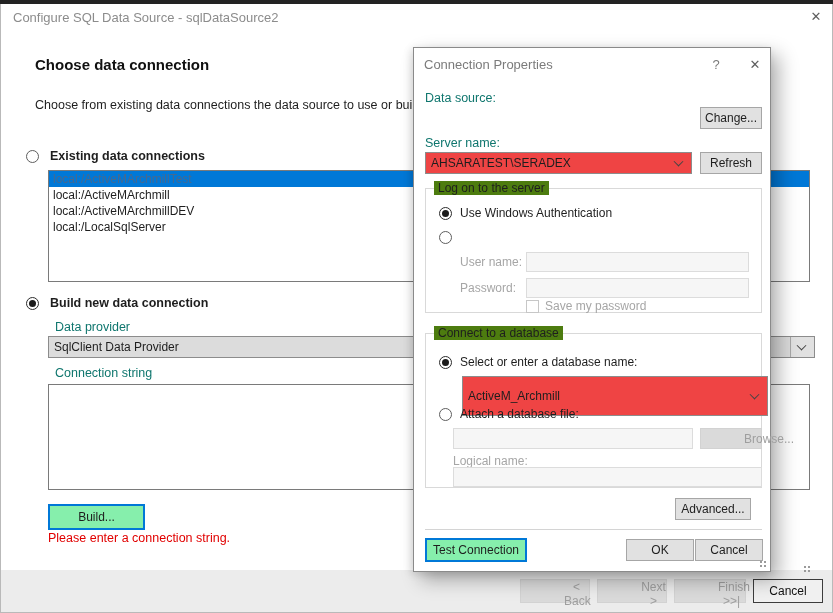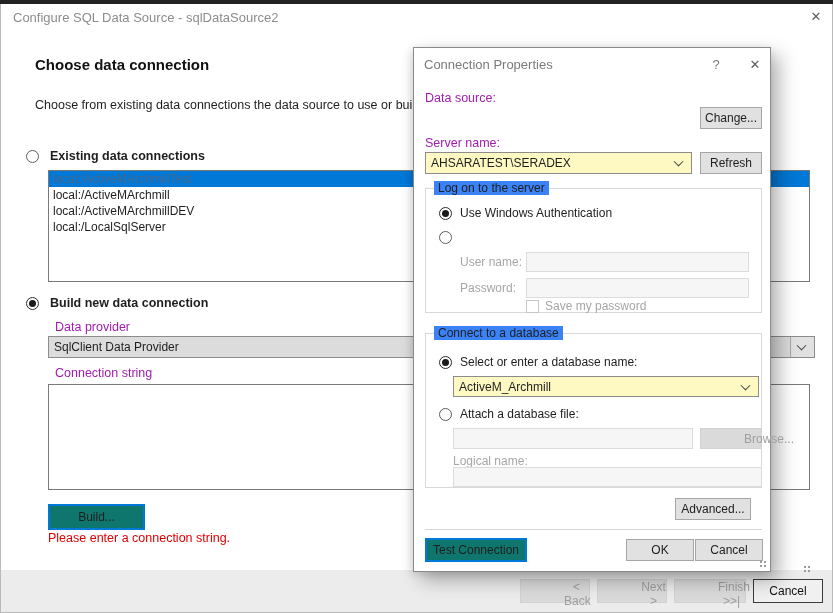--- a/index.html
+++ b/index.html
@@ -18,54 +18,54 @@
   .radio { position:absolute; width:13px; height:13px; border:1px solid #5e5e5e; border-radius:50%; background:#fff; }
   .radio.checked { border-color:#2c2c2c; }
   .radio.checked::after { content:""; position:absolute; left:2px; top:2px; width:7px; height:7px; border-radius:50%; background:#1b1b1b; }
   .rlabel { position:absolute; font-size:12.5px; }
   .bold { font-weight:bold; }
 
   .listbox { position:absolute; left:48px; top:170px; width:762px; height:112px; border:1px solid #7a7a7a; background:#fff; overflow:hidden; }
   .listrow { height:16px; line-height:16px; font-size:12px; padding-left:4px; white-space:nowrap; }
   .listrow.sel { background:#0078d7; color:#46698f; }
 
-  .label { position:absolute; font-size:12.5px; color:#a21caf; }
+  .label { position:absolute; font-size:12.5px; color:#0f766e; }
 
-  .combo { position:absolute; border:1px solid #8c8c8c; background:#fef9c3; font-size:12px; }
+  .combo { position:absolute; border:1px solid #8c8c8c; background:#ef4444; font-size:12px; }
   .combo .ctext { position:absolute; left:5px; top:50%; transform:translateY(-50%); white-space:nowrap; }
   .chevbox { position:absolute; right:0; top:0; bottom:0; width:24px; }
   .chev { position:absolute; right:9px; top:50%; width:7px; height:7px; border-right:1.4px solid #444; border-bottom:1.4px solid #444; transform:translateY(-70%) rotate(45deg); }
   .combo.graybg { background:#dcdcdc; }
   .combo.graybg .chevbox { background:#e1e1e1; border-left:1px solid #a9a9a9; }
 
   .textarea { position:absolute; left:48px; top:384px; width:762px; height:106px; border:1px solid #7a7a7a; background:#fff; }
 
   .btn { position:absolute; background:#e1e1e1; border:1px solid #a6a6a6; font-size:12px; color:#1e1e1e; text-align:center; font-family:"Liberation Sans",sans-serif; }
-  .btn.focusblue { border:2px solid #0078d7; background:#0f766e; }
+  .btn.focusblue { border:2px solid #0078d7; background:#86efac; }
   .btn.disabled { background:#dadada; border-color:#d2d2d2; color:#9e9e9e;padding-left:43px; }
   .btn.darkborder { background:#f0f0f0; border:1px solid #3c3c3c; color:#111; }
 
   .error { position:absolute; left:48px; top:531px; font-size:12.5px; color:#e10000; }
 
   .footer { position:absolute; left:1px; right:1px; bottom:1px; height:42px; background:#ececec; }
 
   .grip { position:absolute; width:9px; height:9px; background-image:radial-gradient(circle,#9a9a9a 1px,transparent 1.3px); background-size:4px 4px; }
 
   
   .dialog { position:absolute; left:413px; top:47px; width:358px; height:525px; background:#fff; border:1px solid #8a8a8a; box-shadow:8px 8px 18px rgba(0,0,0,0.30), -2px 2px 8px rgba(0,0,0,0.12); z-index:10; }
   .dlg-title { position:absolute; left:10px; top:9px; font-size:13px; color:#7b7b7b; }
   .dlg-help { position:absolute; left:293px; top:8px; width:18px; height:18px; text-align:center; line-height:18px; font-size:13px; color:#7b7b7b; }
   .dlg-close { position:absolute; left:331px; top:8px; width:20px; height:18px; text-align:center; line-height:18px; font-size:13px; color:#5f5f5f; }
 
   .fieldbox { position:absolute; border:1px solid #8c8c8c; background:#f0f0f0; font-size:12px; padding:0 4px; font-family:"Liberation Sans",sans-serif; color:#1e1e1e; }
   .fieldbox.disabled { background:#f6f6f6; border-color:#dcdcdc; }
   input.fieldbox { outline:none; }
 
   .group { position:absolute; border:1px solid #d9d9d9; }
-  .group-legend { position:absolute; top:-8px; left:8px; background:#3b82f6; padding:0 4px; font-size:12px; color:#1e1e1e; }
+  .group-legend { position:absolute; top:-8px; left:8px; background:#4d7c0f; padding:0 4px; font-size:12px; color:#1e1e1e; }
   .gray { color:#a6a6a6; }
 
   .checkbox { position:absolute; width:13px; height:13px; border:1px solid #c7c7c7; background:#fff; }
 
   .divider { position:absolute; left:11px; width:337px; height:1px; background:#d4d4d4; }
 </style>
 </head>
 <body>
 
 <div class="win-frame"></div>
@@ -144,21 +144,21 @@
     <div class="checkbox" style="left:100px; top:111px;"></div>
     <div class="label gray" style="left:119px; top:110px; font-size:12px;">Save my password</div>
   </div>
 
   <div class="group" style="left:11px; top:285px; width:337px; height:155px;">
     <span class="group-legend">Connect to a database</span>
 
     <div class="radio checked" style="left:13px; top:22px;"></div>
     <div class="rlabel" style="left:34px; top:21px; font-size:12px;">Select or enter a database name:</div>
 
-    <div class="combo" style="left:27px; top:42px; width:306px; height:21px;">
+    <div class="combo" style="left:36px; top:42px; width:306px; height:40px;">
       <span class="ctext">ActiveM_Archmill</span>
       <span class="chev"></span>
     </div>
 
     <div class="radio" style="left:13px; top:74px;"></div>
     <div class="rlabel" style="left:34px; top:73px; font-size:12px;">Attach a database file:</div>
 
     <input class="fieldbox disabled" style="left: 27px; top: 94px; width: 240px; height: 21px;" disabled="" value="">
     <button class="btn disabled" style="left:274px; top:94px; width:62px; height:21px;">Browse...</button>
 

